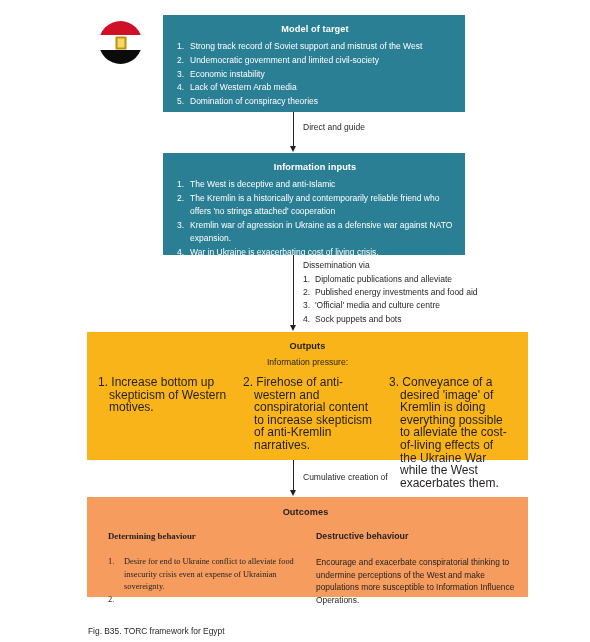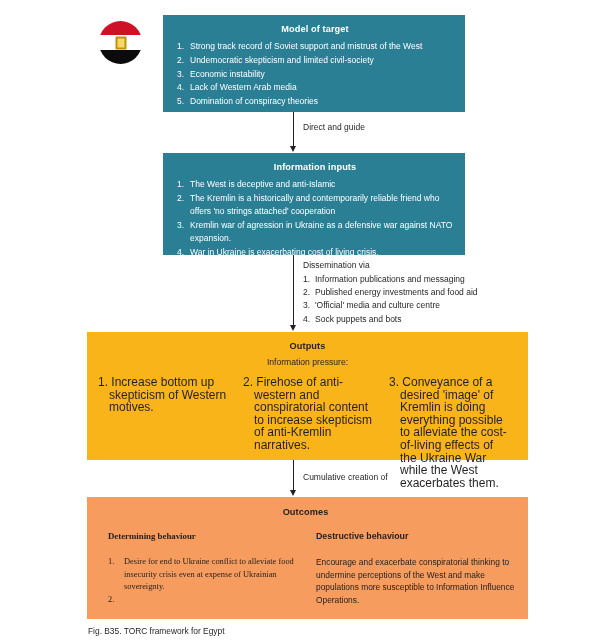--- a/index.html
+++ b/index.html
@@ -173,21 +173,21 @@
   #out-col-1 { width: 156px; padding-left: 11px; padding-right: 6px; }
   #out-col-2 { width: 146px; padding-right: 8px; }
   #out-col-3 { width: 139px; padding-right: 16px; }
   .out-body {
     padding-left: 11px;
     text-indent: -11px;
   }
 
   
   #box-outcomes {
-    left: 87px; top: 497px; width: 441px; height: 122px;
+    left: 87px; top: 497px; width: 441px; height: 100px;
     padding: 9px 4px 0 0;
   }
   .outcomes-cols {
     position: absolute;
     left: 0; top: 33px;
     width: 100%;
     display: flex;
   }
   .oc-col { box-sizing: border-box; }
   #oc-col-1 { width: 229px; padding-left: 21px; padding-right: 8px; font-family: Liberation Serif, serif; }
@@ -236,21 +236,21 @@
     <div class="flag-stripe flag-red"></div>
     <div class="flag-stripe flag-white"></div>
     <div class="flag-stripe flag-black"></div>
     <div class="flag-eagle"></div>
   </div>
 
   <div class="box box-teal" id="box-model">
     <div class="box-title">Model of target</div>
     <ul class="num-list" id="model-list">
         <li><span class="marker">1.</span><span>Strong track record of Soviet support and mistrust of the West</span></li>
-        <li><span class="marker">2.</span><span>Undemocratic skepticism and limited civil-society</span></li>
+        <li><span class="marker">2.</span><span>Undemocratic government and limited civil-society</span></li>
         <li><span class="marker">3.</span><span>Economic instability</span></li>
         <li><span class="marker">4.</span><span>Lack of Western Arab media</span></li>
         <li><span class="marker">5.</span><span>Domination of conspiracy theories</span></li>
       </ul>
   </div>
 
   <div class="arrow-line" style="left:293px; top:112px; height:35px;"></div>
   <div class="arrow-head" style="left:289.5px; top:146px;"></div>
   <div class="arrow-label" style="left:303px; top:121px;">Direct and guide</div>
 
@@ -262,21 +262,21 @@
         <li><span class="marker">3.</span><span>Kremlin war of agression in Ukraine as a defensive war against NATO expansion.</span></li>
         <li><span class="marker">4.</span><span>War in Ukraine is exacerbating cost of living crisis.</span></li>
       </ul>
   </div>
 
   <div class="arrow-line" style="left:293px; top:255px; height:71px;"></div>
   <div class="arrow-head" style="left:289.5px; top:325px;"></div>
   <div class="diss-block" style="left:303px; top:259px;">
     <div class="diss-head">Dissemination via</div>
     <ul id="diss-list">
-        <li><span class="marker">1.</span><span>Information publications and messaging</span></li>
+        <li><span class="marker">1.</span><span>Diplomatic publications and alleviate</span></li>
         <li><span class="marker">2.</span><span>Published energy investments and food aid</span></li>
         <li><span class="marker">3.</span><span>'Official' media and culture centre</span></li>
         <li><span class="marker">4.</span><span>Sock puppets and bots</span></li>
       </ul>
   </div>
 
   <div class="box box-yellow" id="box-outputs">
     <div class="box-title">Outputs</div>
     <div class="box-subtitle">Information pressure:</div>
     <div class="outputs-cols">

